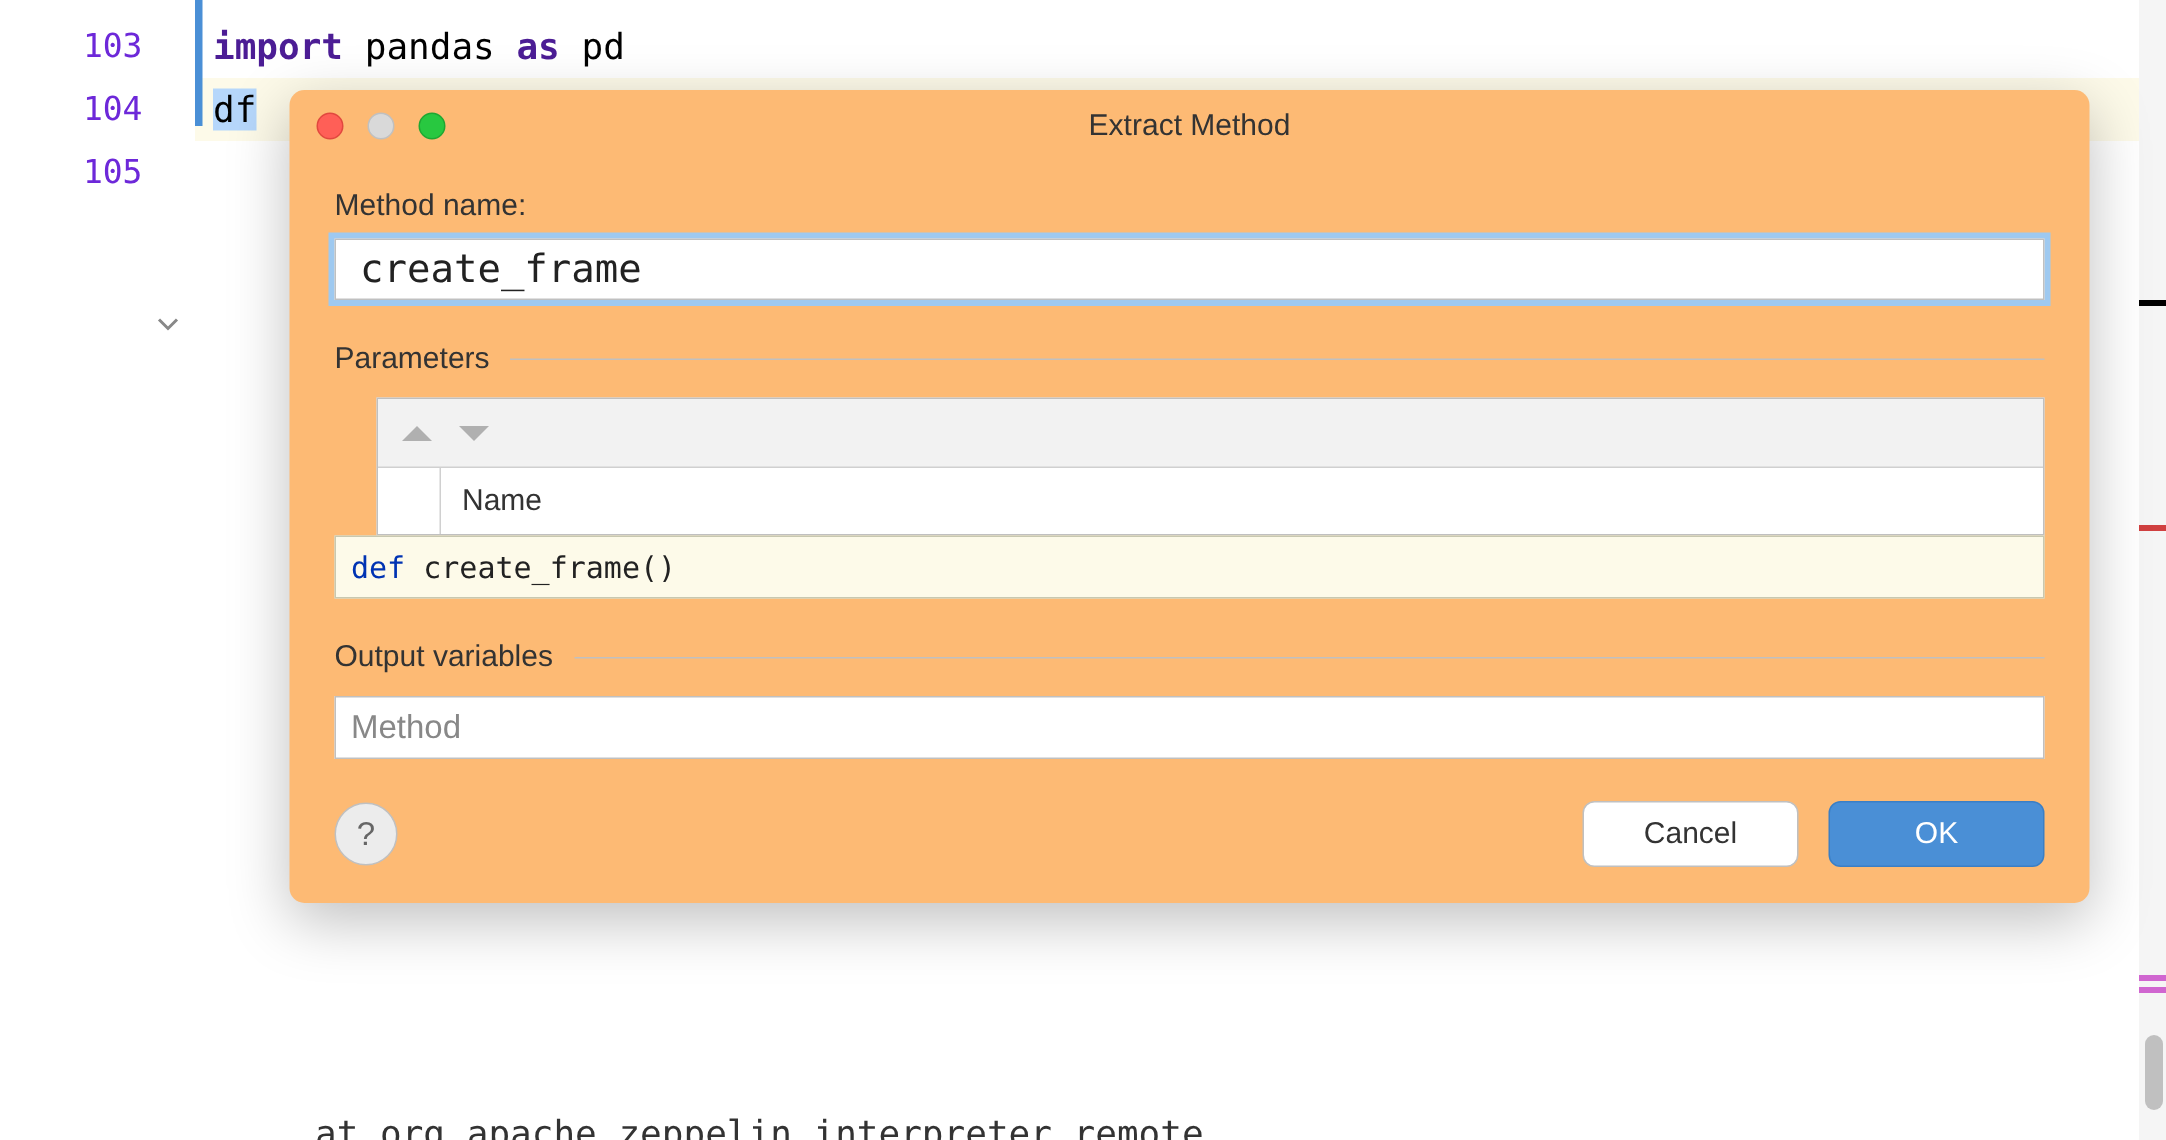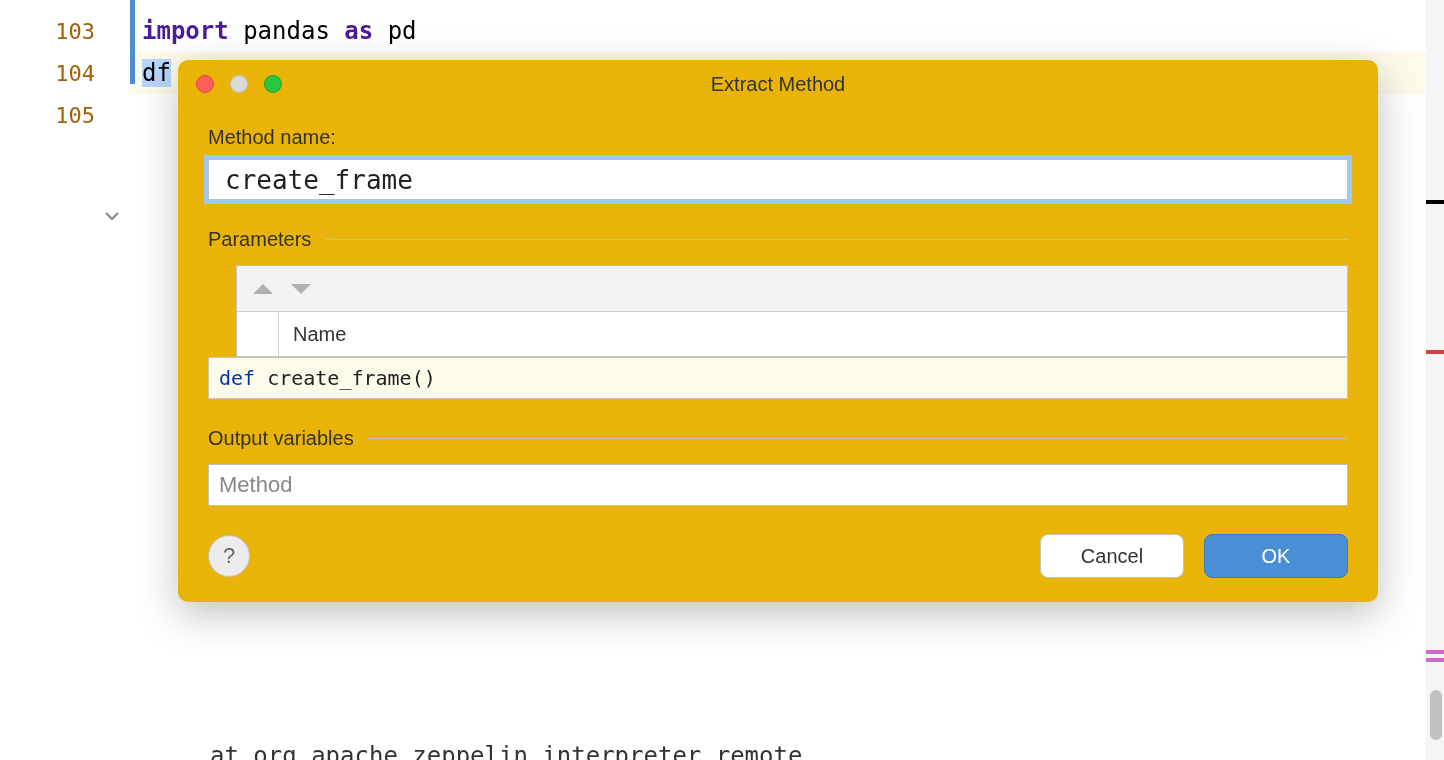--- a/index.html
+++ b/index.html
@@ -28,21 +28,21 @@
   background: #fff;
   border-right: 0px solid #e0e0e0;
   padding-top: 10px;
 }
 .gutter-line {
   height: 42px;
   display: flex;
   align-items: center;
   justify-content: flex-end;
   padding-right: 35px;
-  color: #a16207;
+  color: #6d28d9;
   font-size: 22px;
   font-family: "Menlo", "Monaco", monospace;
 }
 .fold-chevron {
   display: flex;
   justify-content: flex-end;
   padding-right: 8px;
   color: #888;
   padding-top: 70px;
 }
@@ -99,24 +99,24 @@
 .scroll-thumb {
   position: absolute;
   right: 2px;
   width: 12px;
   background: #c0c0c0;
   border-radius: 6px;
 }
 
 .dialog {
   position: absolute;
-  left: 178px;
+  left: 193px;
   top: 60px;
   width: 1200px;
-  background: #eab308;
+  background: #fdba74;
   border-radius: 10px;
   box-shadow: 0 12px 40px rgba(0,0,0,0.25);
   padding-bottom: 24px;
 }
 .titlebar {
   height: 48px;
   display: flex;
   align-items: center;
   position: relative;
 }

